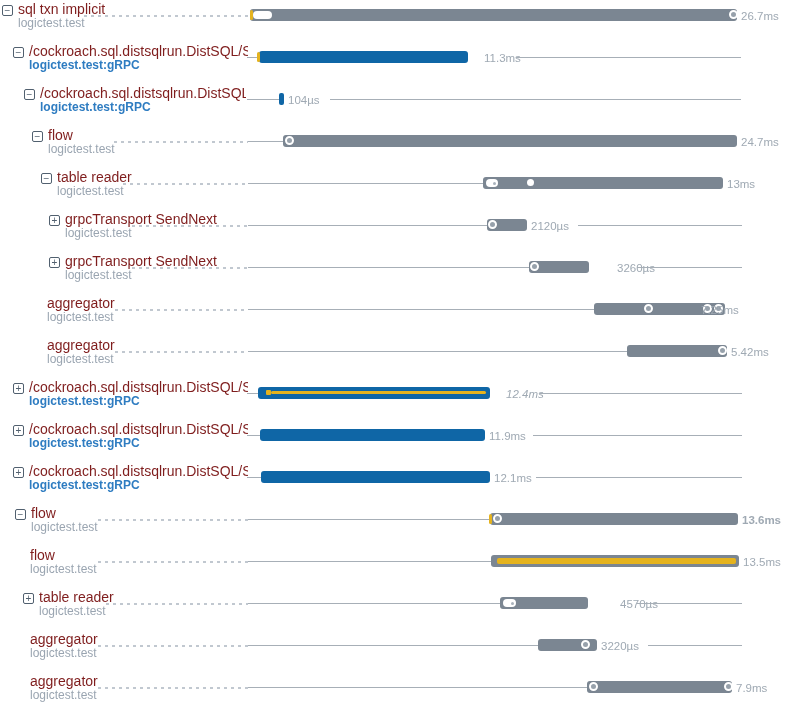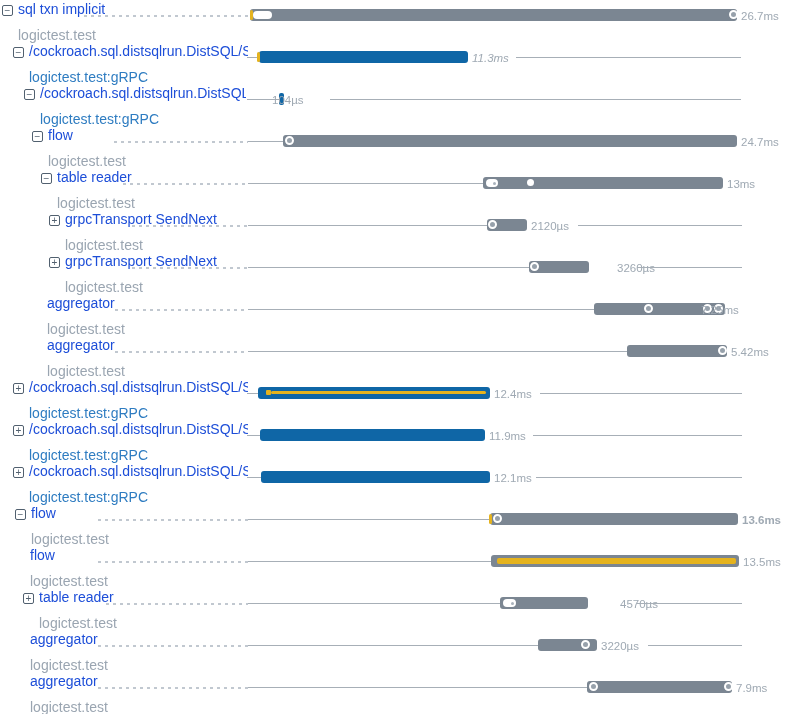--- a/index.html
+++ b/index.html
@@ -4,24 +4,24 @@
 <style>
   html,body{margin:0;padding:0;background:#ffffff;}
   #app{position:relative;width:786px;height:714px;overflow:hidden;background:#ffffff;
        font-family:"Liberation Sans", sans-serif;}
   .row{position:absolute;left:0;width:786px;height:42px;}
   .labels{position:absolute;top:0;display:flex;gap:5px;align-items:flex-start;}
   .exp{width:11px;height:11px;box-sizing:border-box;border:1px solid #51606f;border-radius:2px;
        font-size:10px;line-height:9px;text-align:center;color:#51606f;margin-top:3px;flex:none;
        cursor:pointer;background:#fff;}
   .texts{display:flex;flex-direction:column;}
-  .nm{font-size:14px;color:#1d4ed8;line-height:15px;white-space:nowrap;overflow:hidden;}
-  .sub{font-size:14px;line-height:12px;margin-top:12px;white-space:nowrap;}
+  .nm{font-size:14px;color:#7f1d1d;line-height:15px;white-space:nowrap;overflow:hidden;}
+  .sub{font-size:12px;line-height:12px;margin-top:0;white-space:nowrap;}
   .sub.gray{color:#9aa5b1;}
-  .sub.blue{color:#2e7cc1;}
+  .sub.blue{color:#2e7cc1;font-weight:bold;}
   .leader{position:absolute;top:13px;height:2px;
           background:repeating-linear-gradient(90deg,#c1c8d0 0 3px,transparent 3px 7px);}
   .lline{position:absolute;top:13px;height:1px;background:#a7afb7;}
   .bar{position:absolute;top:7px;height:12px;border-radius:3px;}
   .bar.gray{background:#7b8692;}
   .bar.blue{background:#0f66a6;}
   .inner{position:absolute;border-radius:2px;}
   .inner.thin{top:11px;height:3px;}
   .inner.thick{top:10px;height:6px;}
   .mk-dot{position:absolute;top:8px;width:5px;height:5px;border:2px solid #ffffff;border-radius:50%;}
@@ -55,34 +55,34 @@
       <div class="labels" style="left: 13px;">
         <div class="exp">−</div>
         <div class="texts">
           <div class="nm" style="max-width: 219px;">/cockroach.sql.distsqlrun.DistSQL/Set</div>
           <div class="sub blue">logictest.test:gRPC</div>
         </div>
       </div>
       <div class="lline" style="left: 247px; width: 12px;"></div>
       <div class="bar blue" style="left: 259px; width: 209px; background: rgb(15, 102, 166);"></div>
       <div class="mk-ytick" style="background: rgb(229, 179, 30); left: 257px;"></div>
-      <div class="dur" style="left: 472px; font-style: italic;">11.3ms</div>
+      <div class="dur" style="left: 484px;">11.3ms</div>
       <div class="lline" style="left: 516px; width: 225px;"></div>
     </div>
     <div class="row" style="top: 86px;">
       <div class="labels" style="left: 24px;">
         <div class="exp">−</div>
         <div class="texts">
           <div class="nm" style="max-width: 206px;">/cockroach.sql.distsqlrun.DistSQL/S</div>
           <div class="sub blue">logictest.test:gRPC</div>
         </div>
       </div>
       <div class="lline" style="left: 247px; width: 32px;"></div>
       <div class="bar blue" style="left: 279px; width: 5px; background: rgb(15, 102, 166); border-radius: 2px;"></div>
-      <div class="dur" style="left: 272px;">104µs</div>
+      <div class="dur" style="left: 288px;">104µs</div>
       <div class="lline" style="left: 330px; width: 411px;"></div>
     </div>
     <div class="row" style="top: 128px;">
       <div class="labels" style="left: 32px;">
         <div class="exp">−</div>
         <div class="texts">
           <div class="nm">flow</div>
           <div class="sub gray">logictest.test</div>
         </div>
       </div>
@@ -172,21 +172,21 @@
         <div class="exp">+</div>
         <div class="texts">
           <div class="nm" style="max-width: 219px;">/cockroach.sql.distsqlrun.DistSQL/Set</div>
           <div class="sub blue">logictest.test:gRPC</div>
         </div>
       </div>
       <div class="lline" style="left: 247px; width: 11px;"></div>
       <div class="bar blue" style="left: 258px; width: 232px; background: rgb(15, 102, 166);"></div>
       <div class="inner thin" style="left: 271px; width: 215px; background: rgb(229, 179, 30);"></div>
       <div class="mk-ysq" style="background: rgb(229, 179, 30); left: 266px;"></div>
-      <div class="dur" style="left: 494px;">12.4ms</div>
+      <div class="dur" style="left: 506px; font-style: italic;">12.4ms</div>
       <div class="lline" style="left: 540px; width: 202px;"></div>
     </div>
     <div class="row" style="top: 422px;">
       <div class="labels" style="left: 13px;">
         <div class="exp">+</div>
         <div class="texts">
           <div class="nm" style="max-width: 219px;">/cockroach.sql.distsqlrun.DistSQL/Set</div>
           <div class="sub blue">logictest.test:gRPC</div>
         </div>
       </div>

